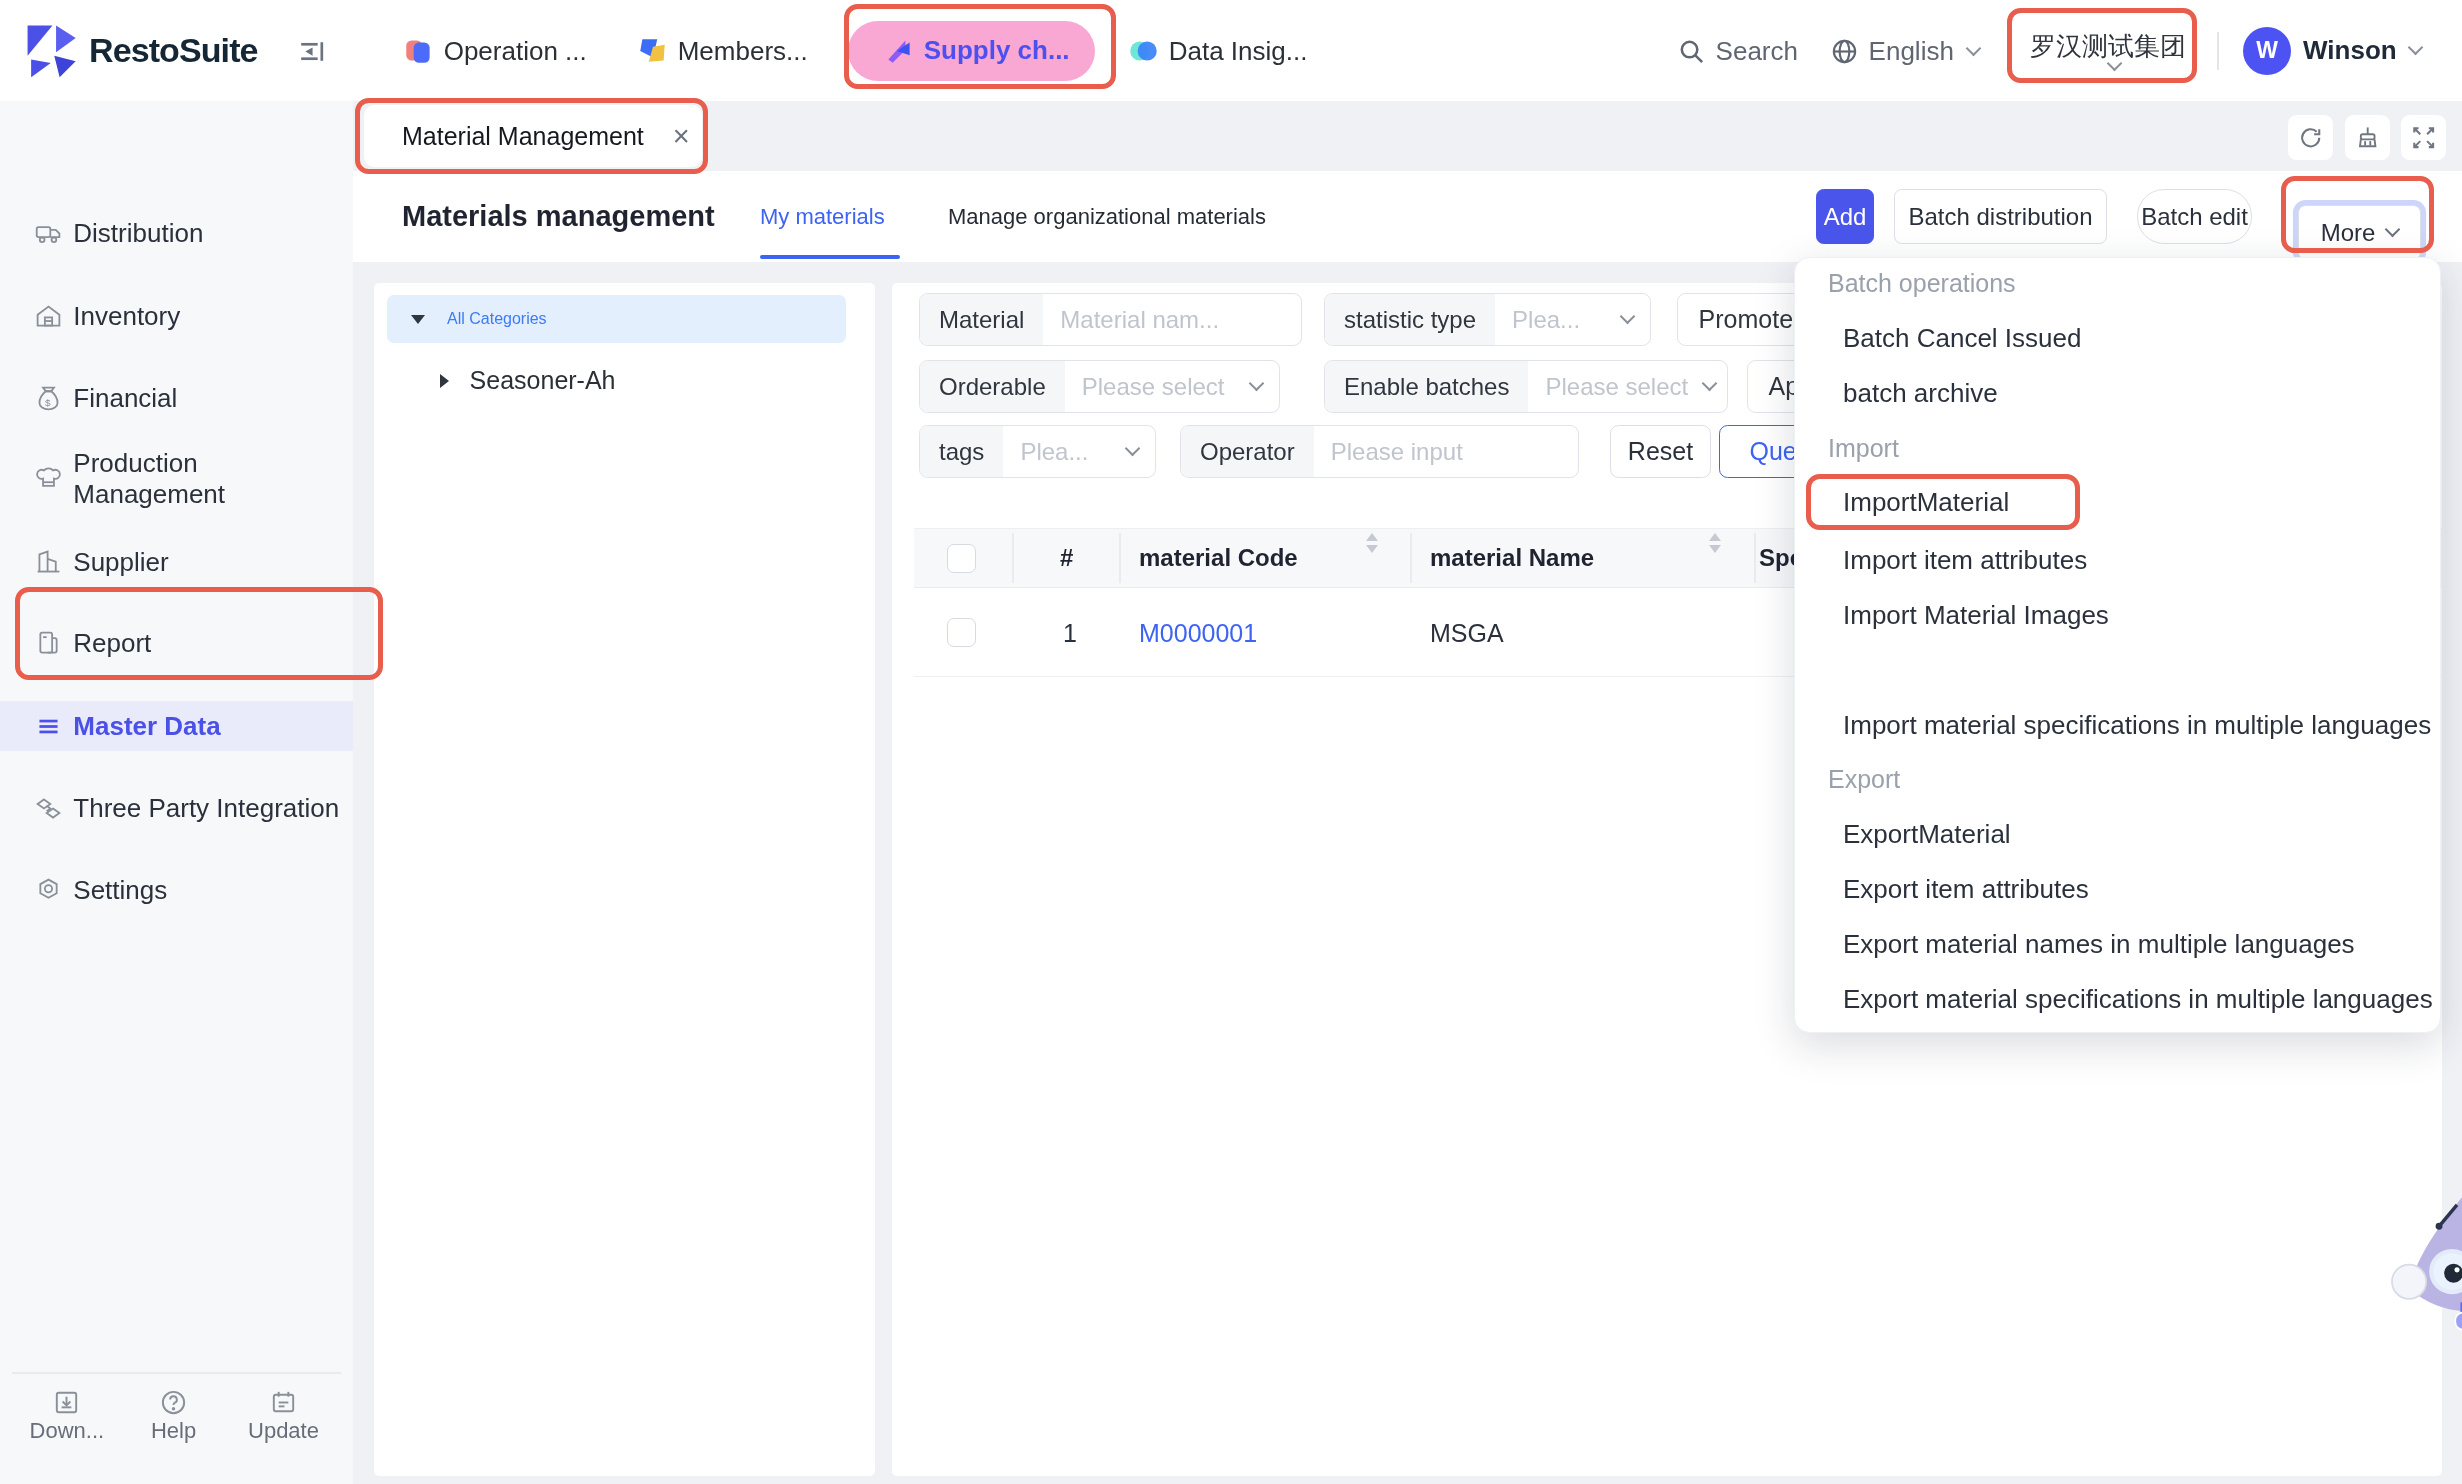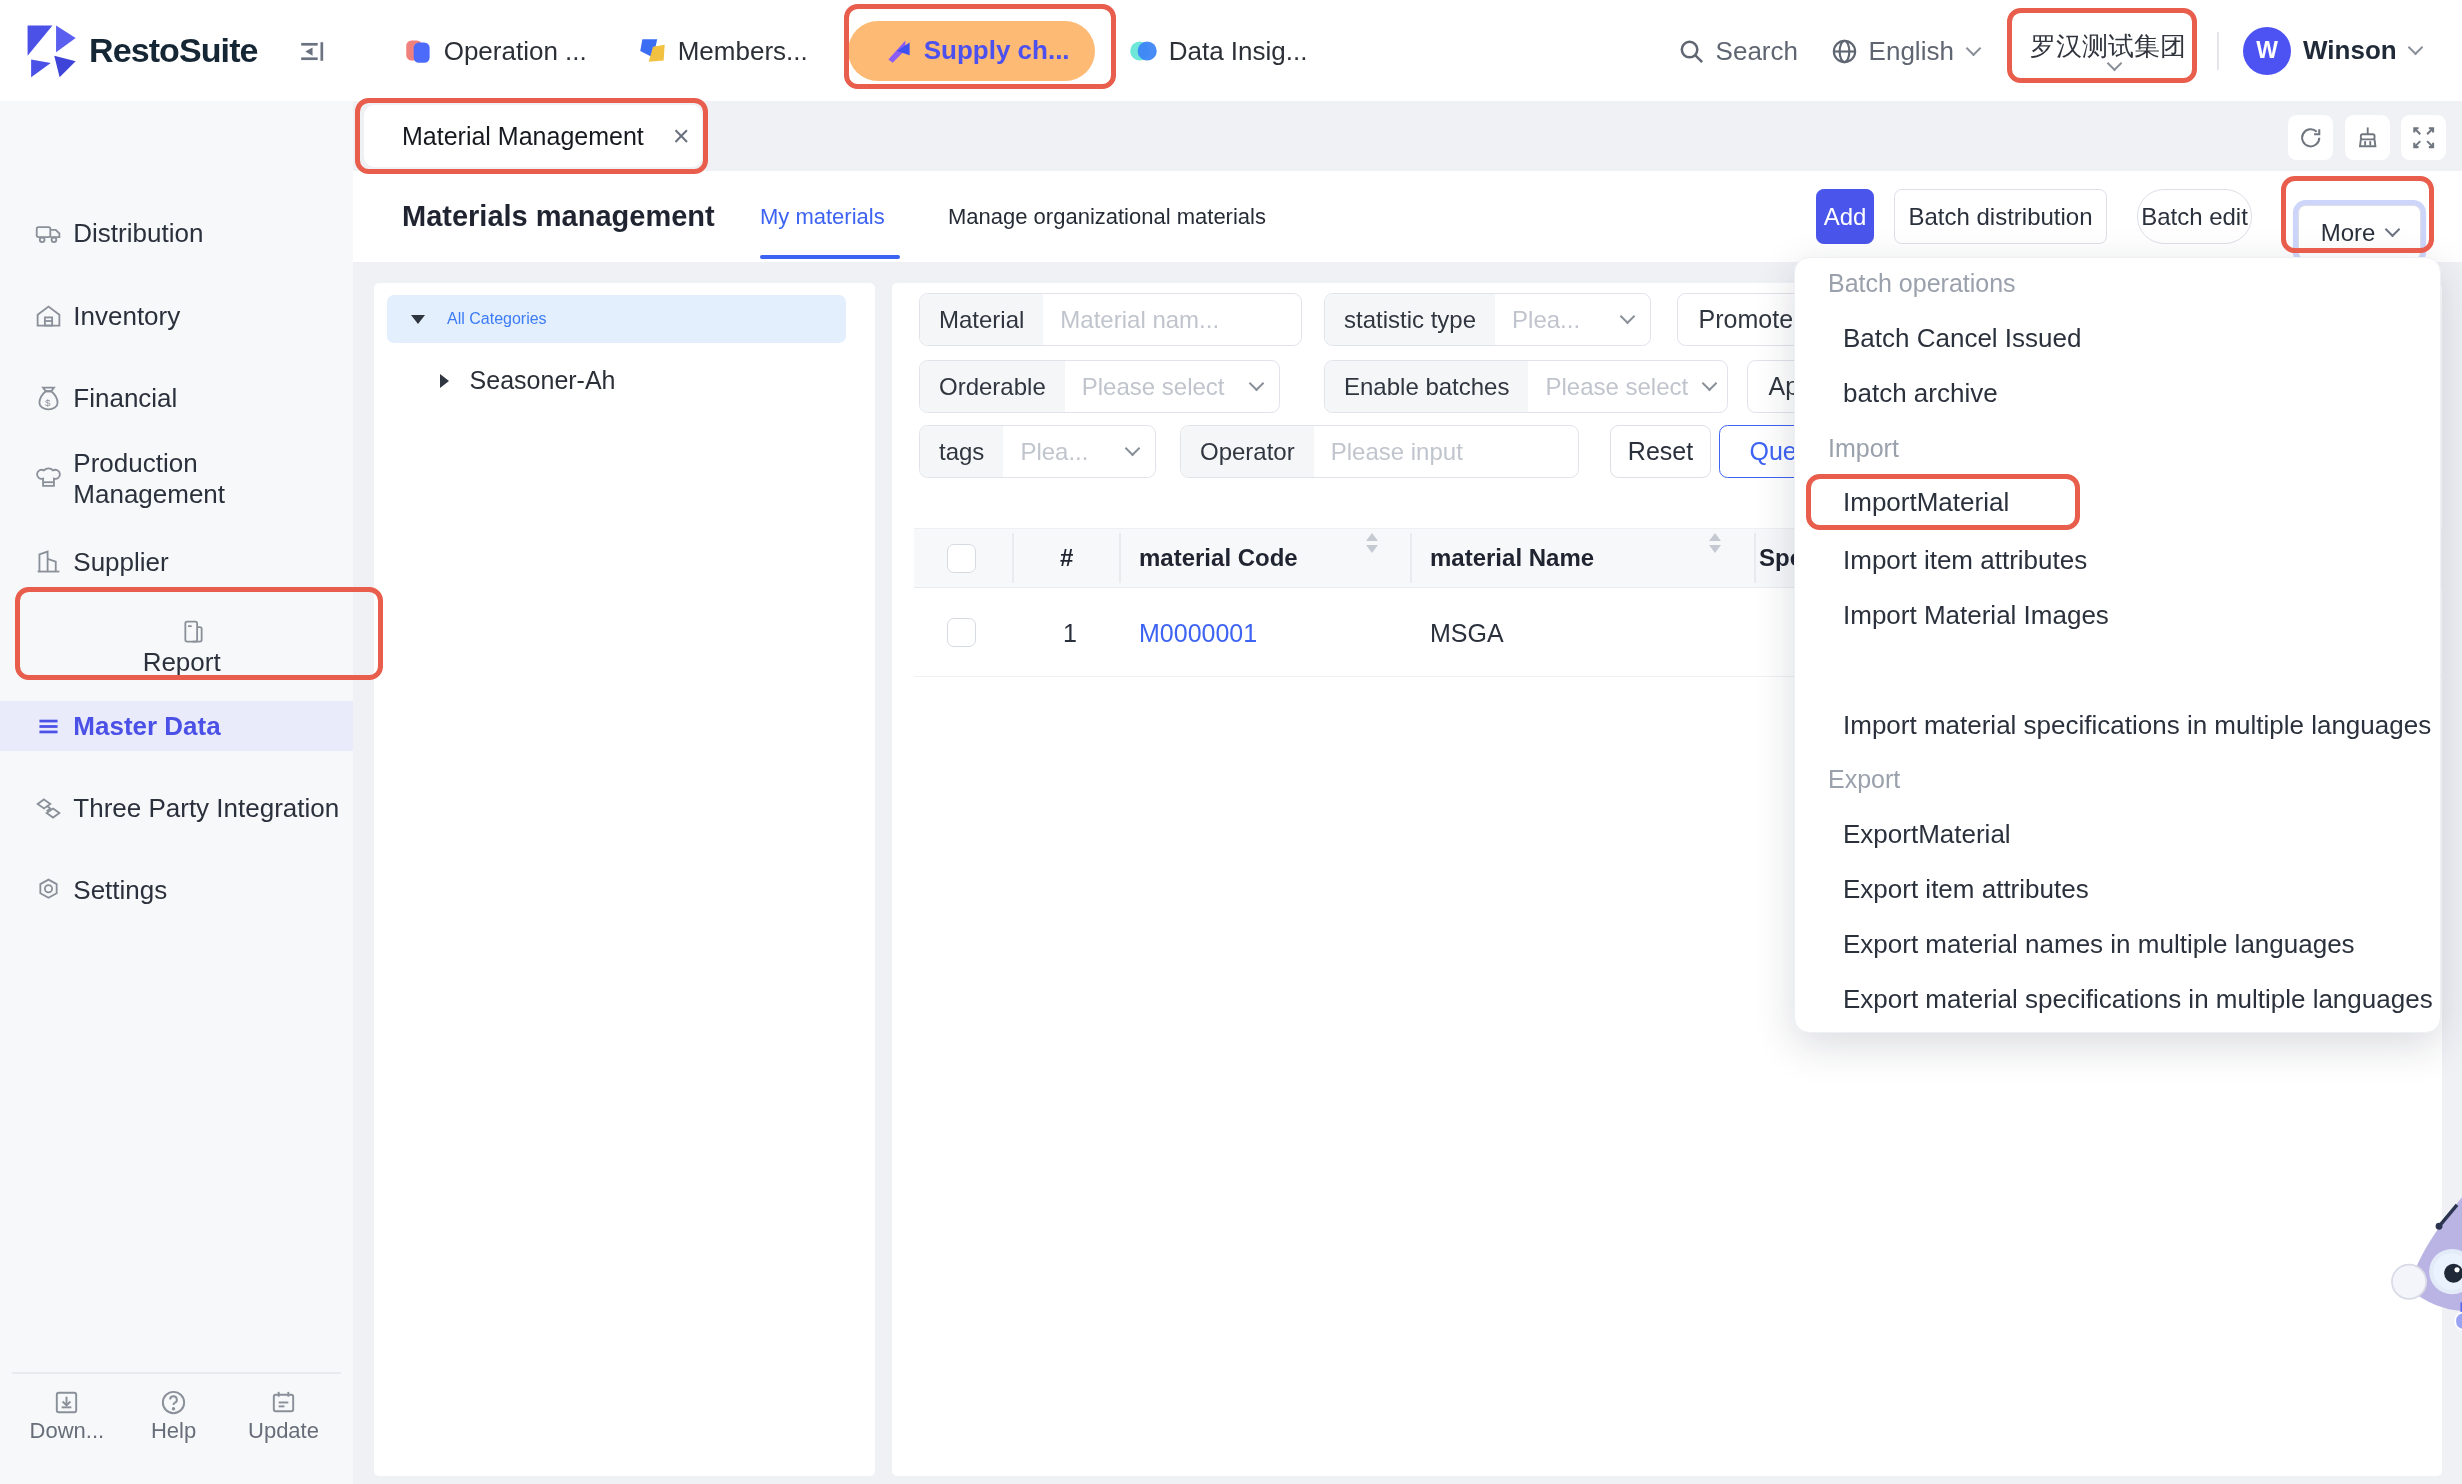--- a/index.html
+++ b/index.html
@@ -6,21 +6,21 @@
   html,body { width:2462px; height:1485px; }
   body { font-family:"Liberation Sans","DejaVu Sans",sans-serif; background:#f0f1f5; }
   #app { position:relative; width:2462px; height:1485px; overflow:hidden; background:#f0f1f5; }
   .abs { position:absolute; }
   .row { display:flex; align-items:center; }
 
   
   .topbar { left:0; top:0; width:2462px; height:101px; background:#ffffff; }
   .brand-name { font-size:34px; font-weight:800; color:#152635; letter-spacing:-0.9px; }
   .nav-label { font-size:26px; color:#2b2f36; }
-  .nav-pill { background:#fdba74; border-radius:31px; }
+  .nav-pill { background:#f9a8d4; border-radius:31px; }
   .nav-pill .nav-label { color:#4b50ee; font-weight:600; }
   .top-muted { font-size:26px; color:#5f6672; }
   .org-label { font-size:26px; color:#30353d; }
   .user-label { font-size:26px; font-weight:600; color:#1f2937; }
   .avatar { width:48px; height:48px; border-radius:50%; background:#4d52f3; color:#fff;
             font-size:23px; font-weight:700; display:flex; align-items:center; justify-content:center; }
 
   .chev { display:inline-block; width:11px; height:11px; border-right:2.6px solid #8a9099;
           border-bottom:2.6px solid #8a9099; transform:rotate(45deg); margin-top:-6px; }
 
@@ -234,21 +234,21 @@
     <div class="side-item" style="top:436px;">
       <span class="side-ic">
         <svg viewBox="0 0 32 32" width="29" height="29" fill="none" stroke="#8a9099" stroke-width="2">
           <path d="M6 26 V7 l9 -3 v22"></path>
             <path d="M15 12 l9 3 v11"></path>
             <line x1="4" y1="26" x2="28" y2="26"></line>
           </svg>
         </span>
       <span class="lbl">Supplier</span>
     </div>
-    <div class="side-item" style="top:517px;flex-direction:column;">
+    <div class="side-item" style="top:517px;">
       <span class="side-ic">
         <svg viewBox="0 0 32 32" width="29" height="29" fill="none" stroke="#8a9099" stroke-width="2">
           <rect x="7" y="4" width="13" height="22" rx="2"></rect>
             <line x1="10" y1="9" x2="14" y2="9"></line>
           <path d="M20 10 h3 a2 2 0 0 1 2 2 v12 a2 2 0 0 1 -2 2 h-8"></path>
           </svg>
         </span>
       <span class="lbl">Report</span>
     </div>
     <div class="side-item active" style="top:600px;">

